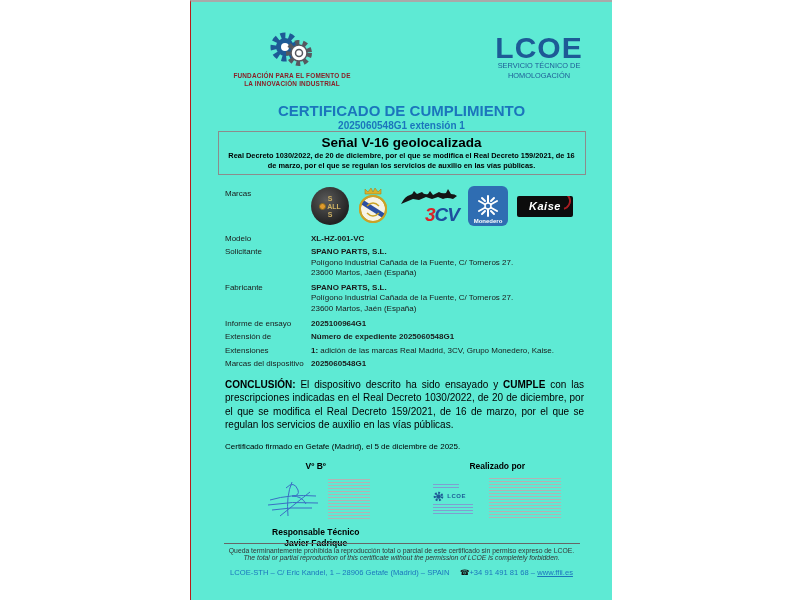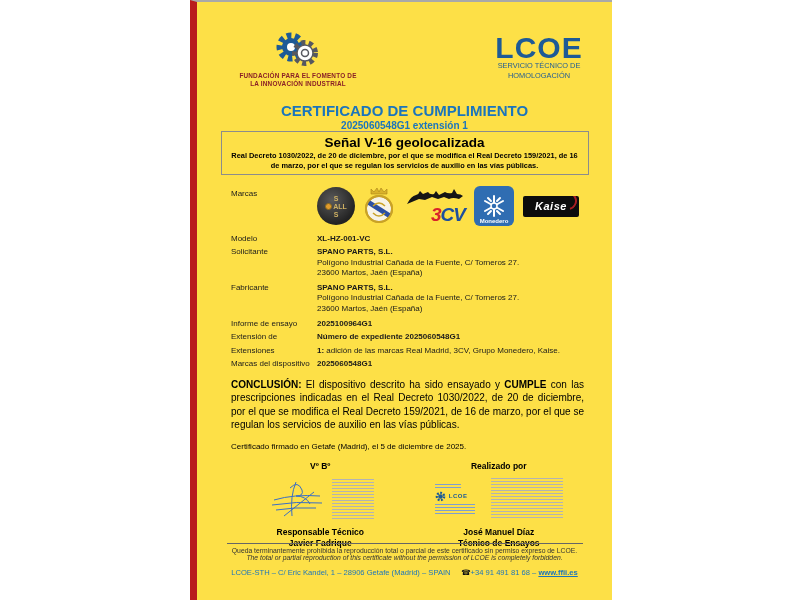--- a/index.html
+++ b/index.html
@@ -1,20 +1,20 @@
 <!DOCTYPE html>
 <html><head>
 <meta charset="utf-8">
 <style>
   * { margin:0; padding:0; box-sizing:border-box; }
   html,body { width:800px; height:600px; background:#ffffff; font-family:"Liberation Sans", sans-serif; overflow:hidden; }
 
   .page {
     position:absolute; left:190px; top:0; width:422px; height:600px;
-    background:#fde047; border-left:7px solid #b91c1c; border-top:2px solid #a9a9a9;
+    background:#5eead4; border-left:1px solid #b91c1c; border-top:2px solid #a9a9a9;
   }
 
   
   .header { display:flex; justify-content:space-between; padding:28px 14px 0 26px; }
   .fund-logo { width:150px; text-align:center; }
   .fund-gears { height:40px; display:flex; justify-content:center; }
   .fund-caption { color:#8a2027; font-weight:bold; font-size:6.4px; line-height:1.25; margin-top:2px; letter-spacing:.2px; }
   .lcoe-logo { width:118px; text-align:center; margin-top:4px; }
   .lcoe-big { color:#1d5a96; font-weight:bold; font-size:30px; line-height:0.9; letter-spacing:1px; }
   .lcoe-sub { color:#1d5a96; font-weight:normal; font-size:7.4px; line-height:1.3; }
@@ -68,21 +68,21 @@
   .stamp-lcoe { color:#1d5a96; font-weight:bold; font-size:6px; letter-spacing:.5px; }
   .sig-name { font-size:8.5px; font-weight:bold; line-height:1.3; margin-top:4px; }
 
   
   .footer { position:absolute; left:0; top:541px; width:100%; text-align:center; }
   .footer hr { border:none; border-top:1px solid #666; width:356px; margin:0 auto 3px auto; }
   .foot-es { font-size:6.8px; color:#333; }
   .foot-en { font-size:6.8px; color:#333; font-style:italic; }
   .foot-contact { margin-top:7px; font-size:7.6px; color:#1b75bc; }
   .foot-contact .phone-icon { color:#111; }
-  .foot-link { color:#1b75bc; font-weight:bold; text-decoration:underline; }
+  .foot-link { color:#1b75bc; font-weight:normal; text-decoration:underline; }
 </style>
 </head>
 <body>
 
 <div class="page">
 
   <div class="header">
     <div class="fund-logo">
       <div class="fund-gears">
         <svg width="58" height="40" viewBox="0 0 58 40">
@@ -253,24 +253,20 @@
             <svg width="11" height="11" viewBox="0 0 12 12">
               <circle cx="6" cy="6" r="4" fill="none" stroke="#1d5a96" stroke-width="2.5" stroke-dasharray="2 1.6"></circle>
               <circle cx="6" cy="6" r="2.5" fill="#1d5a96"></circle>
             </svg>
             <span class="stamp-lcoe">LCOE</span>
           </div>
           <div class="tiny-lines-blue" style="width:40px;height:10px;"></div>
         </div>
         <div class="tiny-lines" style="width:72px;height:42px;"></div>
       </div>
-      <div class="sig-name">
-        <div>José Manuel Díaz</div>
-        <div>Técnico de Ensayos</div>
-      </div>
     </div>
   </div>
 
   <div class="footer">
     <hr>
     <div class="foot-es">Queda terminantemente prohibida la reproducción total o parcial de este certificado sin permiso expreso de LCOE.</div>
     <div class="foot-en">The total or partial reproduction of this certificate without the permission of LCOE is completely forbidden.</div>
     <div class="foot-contact">
       <span>LCOE-STH – C/ Eric Kandel, 1 – 28906 Getafe (Madrid) – SPAIN</span>&nbsp;&nbsp;&nbsp;&nbsp;
       <span class="phone-icon">☎</span><span>+34 91 491 81 68 – </span><a href="#" class="foot-link">www.ffii.es</a>

